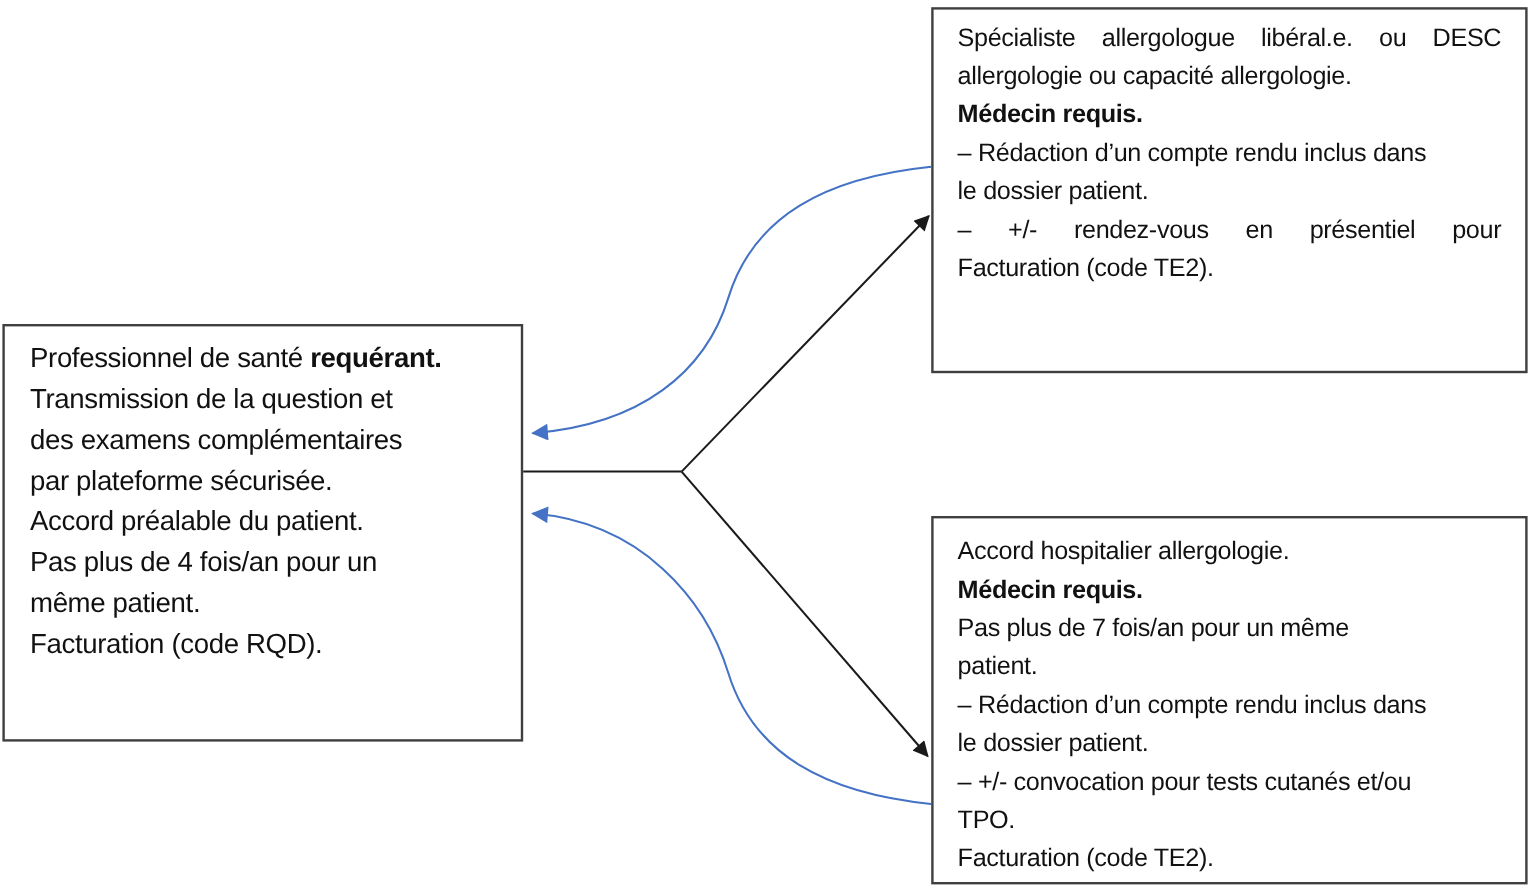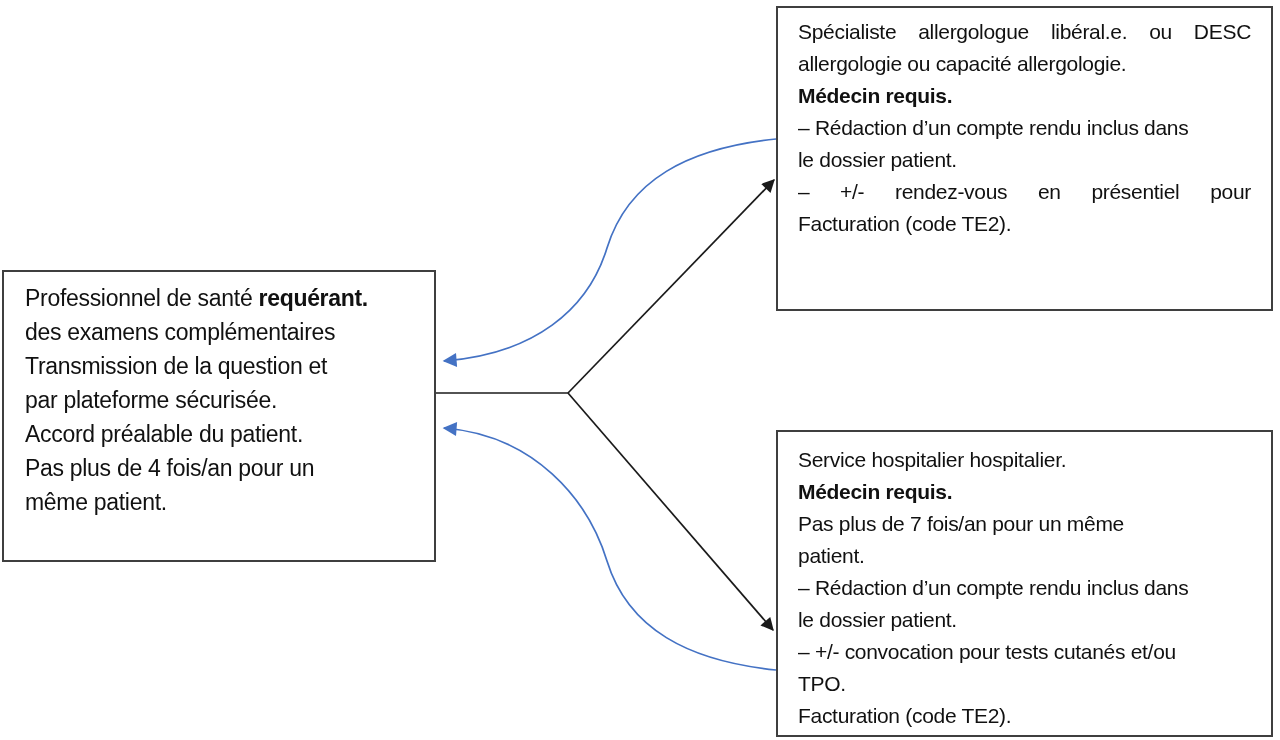--- a/index.html
+++ b/index.html
@@ -6,21 +6,21 @@
   .canvas{
     position:relative;width:1280px;height:740px;background:#ffffff;
     font-family:"Liberation Sans",sans-serif;color:#111111;overflow:hidden;
   }
   .arrows{position:absolute;left:0;top:0;width:1280px;height:740px;pointer-events:none;}
   .box{position:absolute;background:#ffffff;border:2px solid #3f3f3f;box-sizing:border-box;}
   .box .line{white-space:nowrap;}
   .box .line.j{white-space:normal;text-align:justify;text-align-last:justify;}
   .b{font-weight:bold;}
   .box-left{
-    left:2px;top:270px;width:434px;height:292px;
+    left:2px;top:270px;width:434px;height:348px;
     padding:9px 10px 8px 21px;font-size:23px;line-height:34px;letter-spacing:-0.3px;
   }
   .box-topright{
     left:776px;top:6px;width:497px;height:305px;
     padding:8px 20px 8px 20px;font-size:21px;line-height:32px;letter-spacing:-0.3px;
   }
   .box-bottomright{
     left:776px;top:430px;width:497px;height:307px;
     padding:12px 20px 8px 20px;font-size:21px;line-height:32px;letter-spacing:-0.3px;
   }
@@ -47,40 +47,41 @@
     </g>
 
     <g stroke="#4472C4" stroke-width="1.7" fill="none">
       <path d="M 776 139 C 688 148 628 180 607 248 C 588 310 534 354 444 361" marker-end="url(#headBlue)"></path>
       <path d="M 776 670 C 688 661 628 629 607 561 C 588 499 534 435 444 428" marker-end="url(#headBlue)"></path>
     </g>
   </svg>
 
   <div class="box box-left">
     <div class="line"><span>Professionnel de santé </span><span class="b">requérant.</span></div>
+    <div class="line">Transmission de la question et</div>
     <div class="line">des examens complémentaires</div>
-    <div class="line">Transmission de la question et</div>
     <div class="line">par plateforme sécurisée.</div>
     <div class="line">Accord préalable du patient.</div>
     <div class="line">Pas plus de 4 fois/an pour un</div>
     <div class="line">même patient.</div>
+    <div class="line">Facturation (code RQD).</div>
   </div>
 
   <div class="box box-topright">
     <div class="line j">Spécialiste allergologue libéral.e. ou DESC</div>
     <div class="line">allergologie ou capacité allergologie.</div>
     <div class="line b">Médecin requis.</div>
     <div class="line">– Rédaction d’un compte rendu inclus dans</div>
     <div class="line">le dossier patient.</div>
     <div class="line j">– +/- rendez-vous en présentiel pour</div>
     <div class="line">Facturation (code TE2).</div>
   </div>
 
   <div class="box box-bottomright">
-    <div class="line">Service hospitalier hospitalier.</div>
+    <div class="line">Accord hospitalier allergologie.</div>
     <div class="line b">Médecin requis.</div>
     <div class="line">Pas plus de 7 fois/an pour un même</div>
     <div class="line">patient.</div>
     <div class="line">– Rédaction d’un compte rendu inclus dans</div>
     <div class="line">le dossier patient.</div>
     <div class="line">– +/- convocation pour tests cutanés et/ou</div>
     <div class="line">TPO.</div>
     <div class="line">Facturation (code TE2).</div>
   </div>
 

